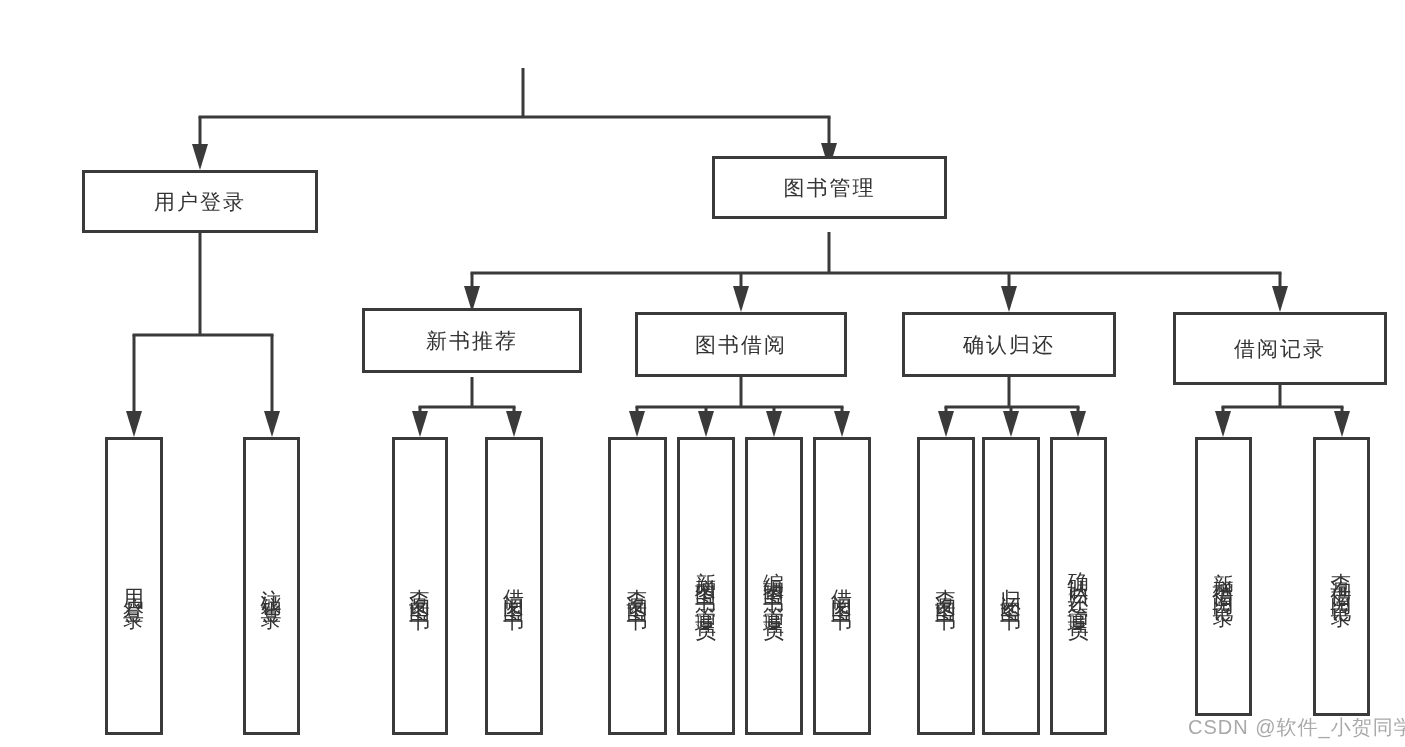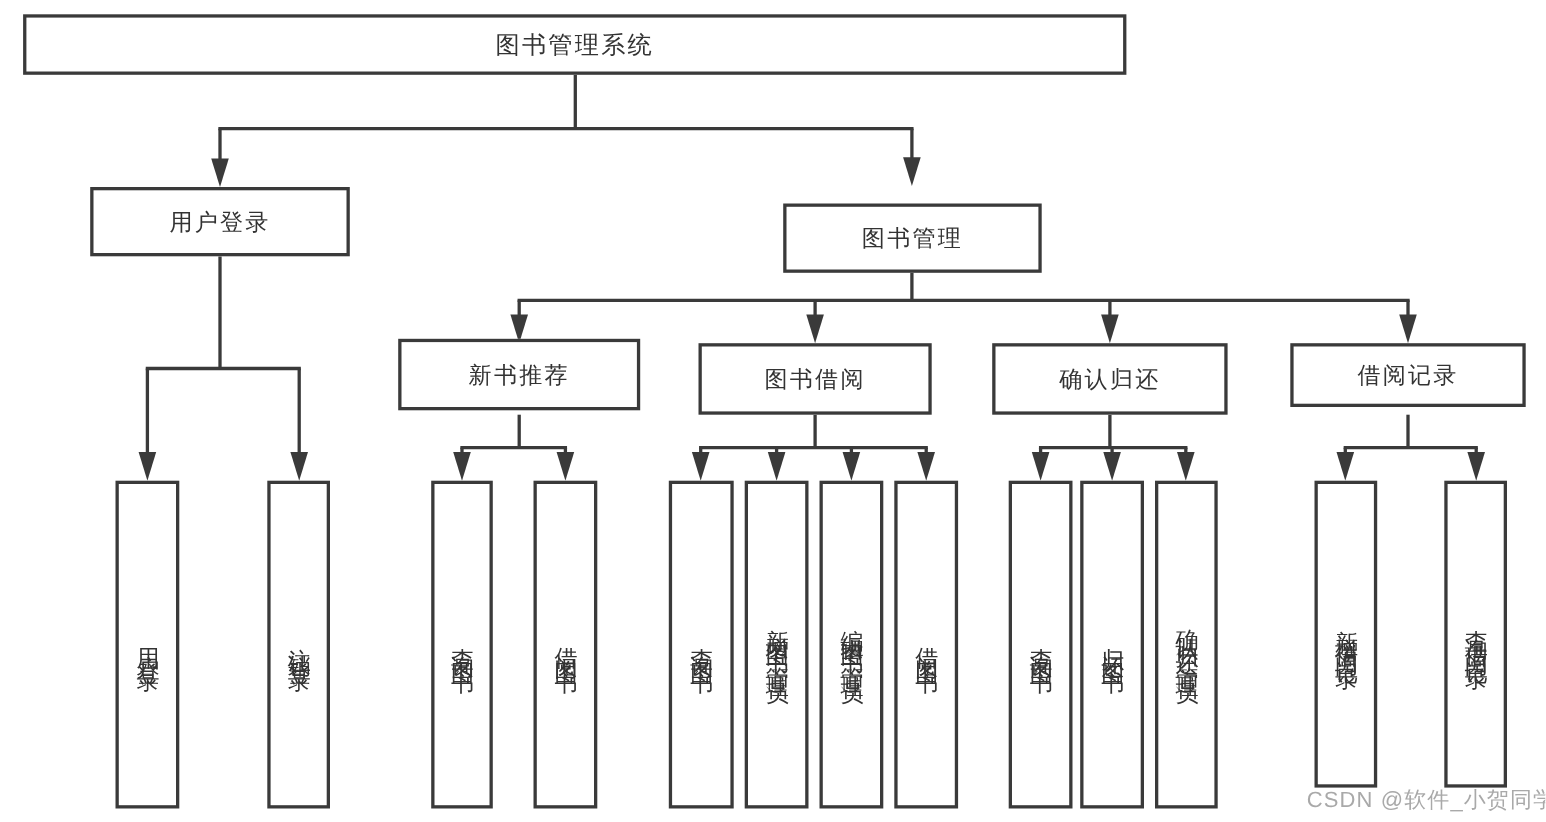--- a/index.html
+++ b/index.html
@@ -112,41 +112,38 @@
       <polygon points="766,411 782,411 774,437"></polygon>
       <polygon points="834,411 850,411 842,437"></polygon>
       <polygon points="938,411 954,411 946,437"></polygon>
       <polygon points="1003,411 1019,411 1011,437"></polygon>
       <polygon points="1070,411 1086,411 1078,437"></polygon>
       <polygon points="1215,411 1231,411 1223,437"></polygon>
       <polygon points="1334,411 1350,411 1342,437"></polygon>
     </g>
   </svg>
 
-  <div class="node root-title" style="left:21px;top:13px;width:1003px;height:55px;">
-    <span>图书管理系统</span>
-  </div>
 
   <div class="node" style="left:82px;top:170px;width:236px;height:63px;">
     <span>用户登录</span>
   </div>
-  <div class="node" style="left:712px;top:185px;width:235px;height:63px;">
+  <div class="node" style="left:712px;top:156px;width:235px;height:63px;">
     <span>图书管理</span>
   </div>
 
   <div class="node" style="left:362px;top:308px;width:220px;height:65px;">
     <span>新书推荐</span>
   </div>
   <div class="node" style="left:635px;top:312px;width:212px;height:65px;">
     <span>图书借阅</span>
   </div>
   <div class="node" style="left:902px;top:312px;width:214px;height:65px;">
     <span>确认归还</span>
   </div>
-  <div class="node" style="left:1173px;top:312px;width:214px;height:58px;">
+  <div class="node" style="left:1173px;top:312px;width:214px;height:73px;">
     <span>借阅记录</span>
   </div>
 
   <div class="leaf" style="left:105px;top:437px;width:58px;height:298px;">
     <span>用户登录</span>
   </div>
   <div class="leaf" style="left:243px;top:437px;width:57px;height:298px;">
     <span>注销登录</span>
   </div>
 

